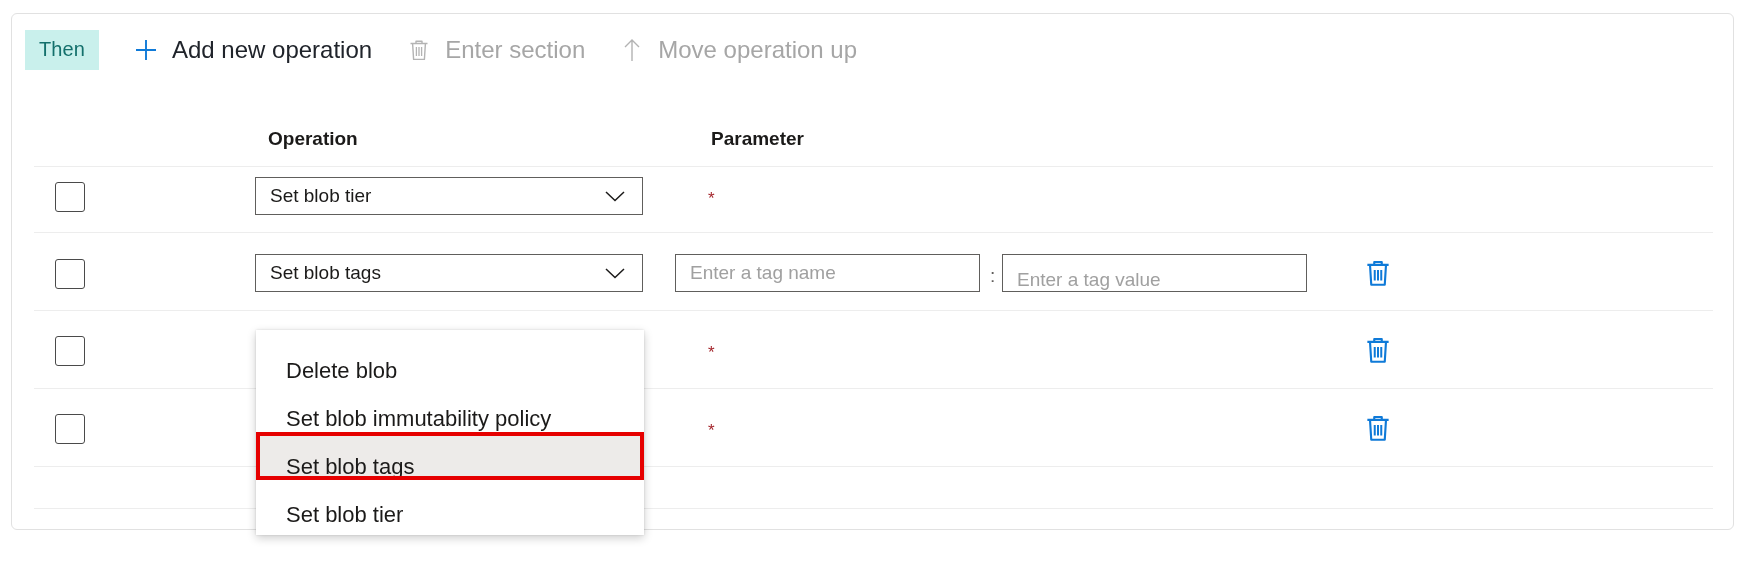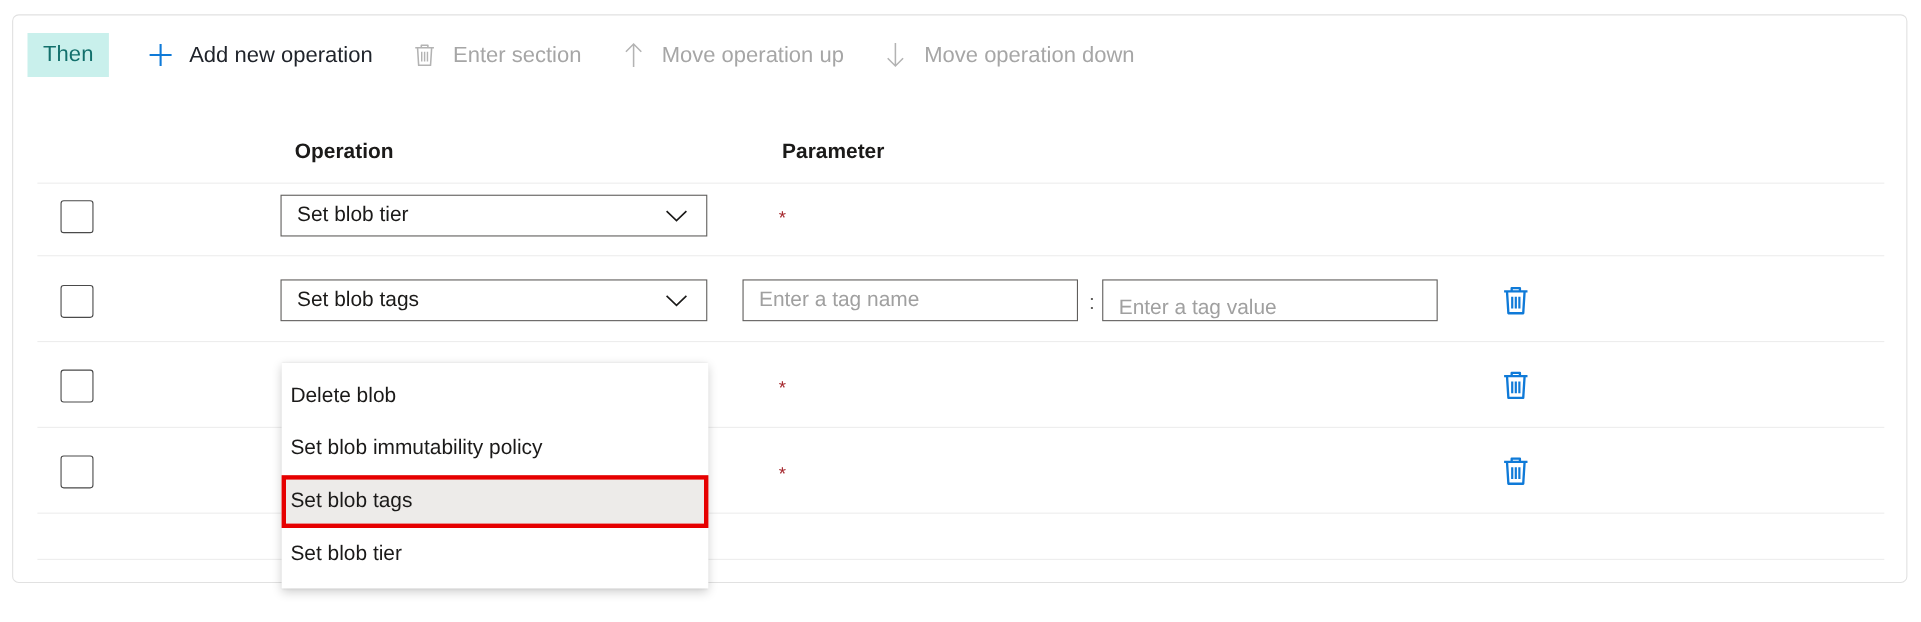--- a/index.html
+++ b/index.html
@@ -45,21 +45,21 @@
     font-size: 20px;
     line-height: 1;
     padding: 9px 14px 11px 14px;
     letter-spacing: 0.1px;
   }
   .tb-item {
     display: flex;
     align-items: center;
     height: 44px;
     padding: 0 10px;
-    font-size: 20px;
+    font-size: 24px;
     white-space: nowrap;
   }
   .tb-item.enabled { color: #20242b; }
   .tb-item.disabled { color: #a6a6a6; }
   .tb-gap-1 { margin-left: 24px; }
   .tb-gap { margin-left: 14px; }
   .tb-icon {
     display: inline-flex;
     align-items: center;
     justify-content: center;
@@ -173,23 +173,23 @@
     width: 388px;
     background: #ffffff;
     box-shadow: 0 3px 9px rgba(0,0,0,0.20), 0 0 2px rgba(0,0,0,0.12);
     padding: 6px 0 7px 0;
     box-sizing: border-box;
     z-index: 40;
   }
   .dd-item {
     height: 48px;
     display: flex;
-    align-items: center;
-    padding-left: 8px;
-    font-size: 19px;
+    align-items: flex-end;
+    padding-left: 30px;
+    font-size: 22px;
     color: #1b1a19;
     box-sizing: border-box;
   }
   .dd-item.selected {
     background: #edebe9;
     outline: 4px solid #e60000;
     outline-offset: -4px;
   }
 </style>
 </head>
@@ -224,28 +224,20 @@
 
       <div class="tb-item disabled tb-gap">
         <span class="tb-icon">
           <svg width="22" height="26" viewBox="0 0 22 26">
             <path d="M11 24 L11 3 M4 10 L11 3 L18 10" stroke="#b3b3b3" stroke-width="1.4" fill="none"></path>
           </svg>
         </span>
         <span>Move operation up</span>
       </div>
 
-      <div class="tb-item disabled tb-gap">
-        <span class="tb-icon">
-          <svg width="22" height="26" viewBox="0 0 22 26">
-            <path d="M11 2 L11 23 M4 16 L11 23 L18 16" stroke="#b3b3b3" stroke-width="1.4" fill="none"></path>
-          </svg>
-        </span>
-        <span>Move operation down</span>
-      </div>
     </div>
 
     <div class="col-head op">Operation</div>
     <div class="col-head param">Parameter</div>
 
     <div class="divider" style="top:152px"></div>
     <div class="divider" style="top:218px"></div>
     <div class="divider" style="top:296px"></div>
     <div class="divider" style="top:374px"></div>
     <div class="divider" style="top:452px"></div>

